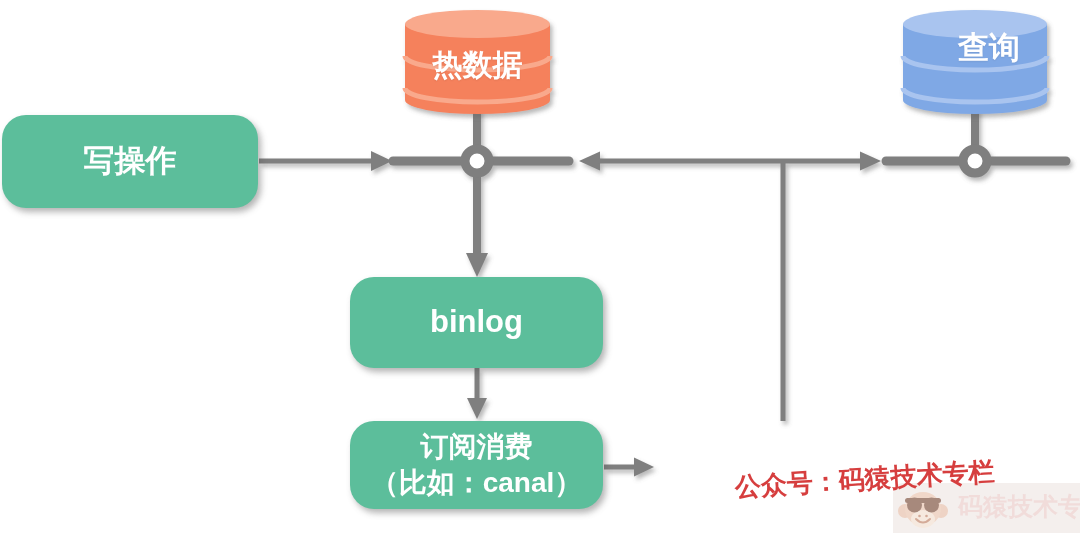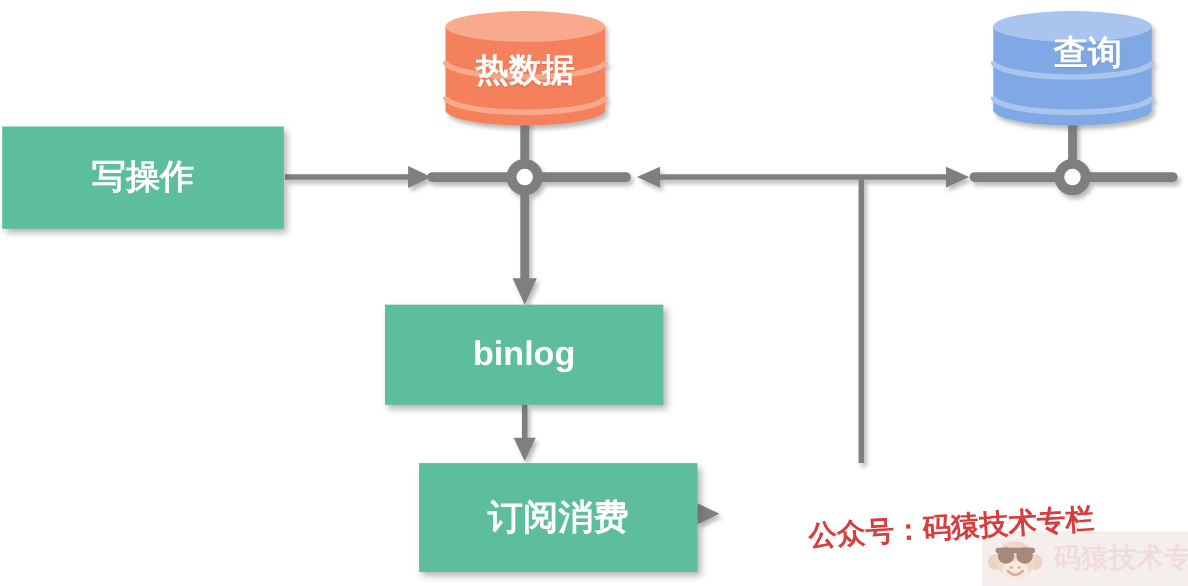--- a/index.html
+++ b/index.html
@@ -16,24 +16,25 @@
     background:#5CBE9B;
     color:#ffffff;
     display:flex;
     flex-direction:column;
     align-items:center;
     justify-content:center;
     font-weight:700;
     box-shadow:3px 4px 6px rgba(90,90,90,0.45);
     text-align:center;
     line-height:1.3;
+    border-radius:24px;
   }
   .box-write{left:2px;top:115px;width:256px;height:93px;font-size:31px;}
   .box-binlog{left:350px;top:277px;width:253px;height:91px;font-size:31px;font-weight:700;}
-  .box-subscribe{left:350px;top:421px;width:253px;height:99px;font-size:32px;margin-left:31px;}
+  .box-subscribe{left:350px;top:421px;width:253px;height:88px;font-size:28px;}
   .box-update{left:656px;top:422px;width:262px;height:95px;font-size:30px;}
   .cyl-label{
     position:absolute;
     color:#ffffff;
     font-weight:700;
     text-align:center;
     text-shadow:0 1px 2px rgba(0,0,0,0.08);
   }
   .cyl-label-hot{left:405px;top:49px;width:145px;font-size:30px;line-height:32px;}
   .cyl-label-query{left:903px;top:29px;width:172px;font-size:31px;line-height:37px;}
@@ -134,20 +135,21 @@
   <div class="box box-write">
     <span>写操作</span>
   </div>
 
   <div class="box box-binlog">
     <span>binlog</span>
   </div>
 
   <div class="box box-subscribe">
     <span>订阅消费</span>
+    <span>（比如：canal）</span>
   </div>
 
 
   <div class="watermark-badge"></div>
   <div class="watermark-ghost">码猿技术专栏</div>
 
   <svg class="monkey-icon" width="50" height="47" viewBox="0 0 50 47">
     <circle cx="7" cy="25" r="7" fill="#ECC9B6"></circle>
     <circle cx="43" cy="25" r="7" fill="#ECC9B6"></circle>
     <ellipse cx="25" cy="23" rx="18" ry="17" fill="#EFCFBC"></ellipse>

